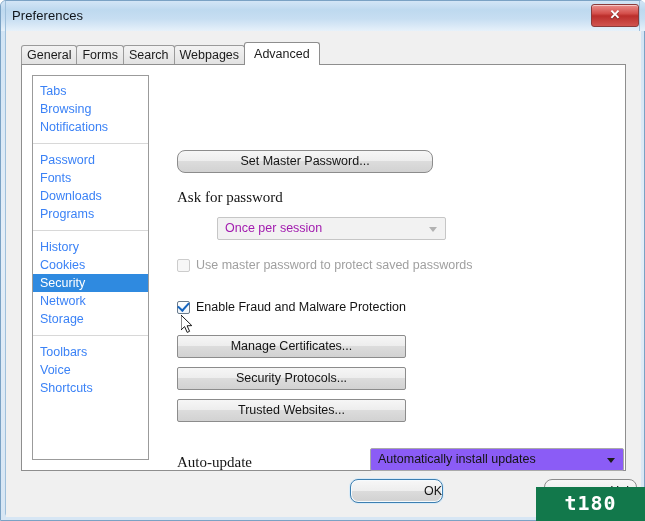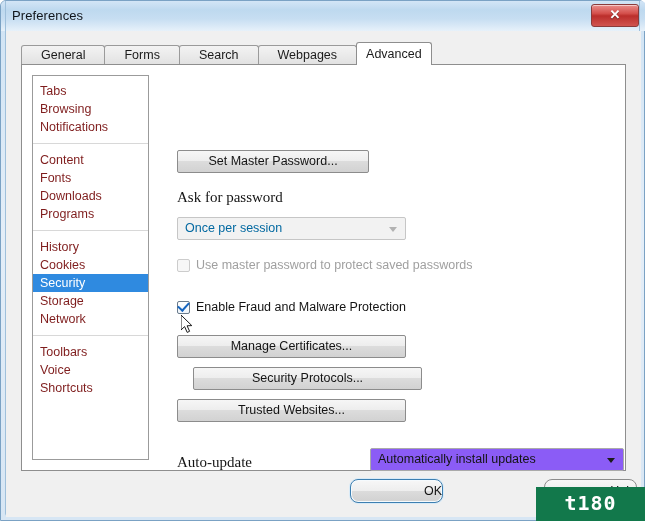--- a/index.html
+++ b/index.html
@@ -96,21 +96,21 @@
     left: 15px;
     top: 11px;
     height: 22px;
     display: flex;
     align-items: flex-end;
     z-index: 5;
   }
   .tab {
     height: 19px;
     line-height: 19px;
-    padding: 0 19px;
+    padding: 0 5px;
     font-size: 12.5px;
     color: #1b1b1b;
     background: linear-gradient(180deg, #f3f3f3 0%, #e2e2e2 100%);
     border: 1px solid #9a9a9a;
     border-bottom: none;
     border-radius: 3px 3px 0 0;
     margin-right: -1px;
     box-sizing: border-box;
     cursor: default;
     white-space: nowrap;
@@ -157,21 +157,21 @@
     border-top: 1px solid #d8d8d8;
     margin-top: 7px;
     padding-top: 7px;
   }
   .side-group:first-child { padding-top: 6px; }
   .side-item {
     height: 18px;
     line-height: 18px;
     padding-left: 7px;
     font-size: 12.5px;
-    color: #7f1d1d;
+    color: #3b82f6;
     white-space: nowrap;
     cursor: default;
   }
   .side-item.selected {
     background: #2f8ae0;
     color: #ffffff;
   }
 
   
   .content {
@@ -228,22 +228,23 @@
     right: 8px;
     top: 9px;
     width: 0; height: 0;
     border-left: 4px solid transparent;
     border-right: 4px solid transparent;
     border-top: 5px solid #1b1b1b;
   }
   .combo.disabled {
     background: #f2f2f2;
     border-color: #c6c6c6;
-    color: #0369a1;
+    color: #a21caf;
     cursor: default;
+    margin-left: 40px;
   }
   .combo.disabled .combo-arrow { border-top-color: #b2b2b2; }
 
   .check-row {
     position: absolute;
     height: 16px;
   }
   .checkbox {
     position: absolute;
     left: 0; top: 0;
@@ -360,45 +361,45 @@
 
       <div class="sidebar">
 
         <div class="side-group">
           <div class="side-item">Tabs</div>
           <div class="side-item">Browsing</div>
           <div class="side-item">Notifications</div>
         </div>
 
         <div class="side-group">
-          <div class="side-item">Content</div>
+          <div class="side-item">Password</div>
           <div class="side-item">Fonts</div>
           <div class="side-item">Downloads</div>
           <div class="side-item">Programs</div>
         </div>
 
         <div class="side-group">
           <div class="side-item">History</div>
           <div class="side-item">Cookies</div>
           <div class="side-item selected">Security</div>
+          <div class="side-item">Network</div>
           <div class="side-item">Storage</div>
-          <div class="side-item">Network</div>
         </div>
 
         <div class="side-group">
           <div class="side-item">Toolbars</div>
           <div class="side-item">Voice</div>
           <div class="side-item">Shortcuts</div>
         </div>
 
       </div>
 
       <div class="content">
 
-        <div class="btn" style="left:16px; top:85px; width:192px;">Set Master Password...</div>
+        <div class="btn" style="left:16px; top:85px; width:256px;border-radius:8px;">Set Master Password...</div>
 
         <div class="label" style="left:16px; top:124px;">Ask for password</div>
 
         <div class="combo disabled" style="left:16px; top:152px; width:229px;">
           <span class="combo-text">Once per session</span>
           <span class="combo-arrow"></span>
         </div>
 
         <div class="check-row" style="left:16px; top:194px;">
           <span class="checkbox disabled"></span>
@@ -407,21 +408,21 @@
 
         <div class="check-row" style="left:16px; top:236px;">
           <span class="checkbox">
             <span class="tick"></span>
           </span>
           <span class="check-label">Enable Fraud and Malware Protection</span>
         </div>
 
         <div class="btn" style="left:16px; top:270px; width:229px;">Manage Certificates...</div>
 
-        <div class="btn" style="left:16px; top:302px; width:229px;margin-left:16px;">Security Protocols...</div>
+        <div class="btn" style="left:16px; top:302px; width:229px;">Security Protocols...</div>
 
         <div class="btn" style="left:16px; top:334px; width:229px;">Trusted Websites...</div>
 
         <div class="label" style="left:16px; top:389px;">Auto-update</div>
 
         <div class="combo" style="left:209px; top:383px; width:254px;">
           <span class="combo-text">Automatically install updates</span>
           <span class="combo-arrow"></span>
         </div>
 

